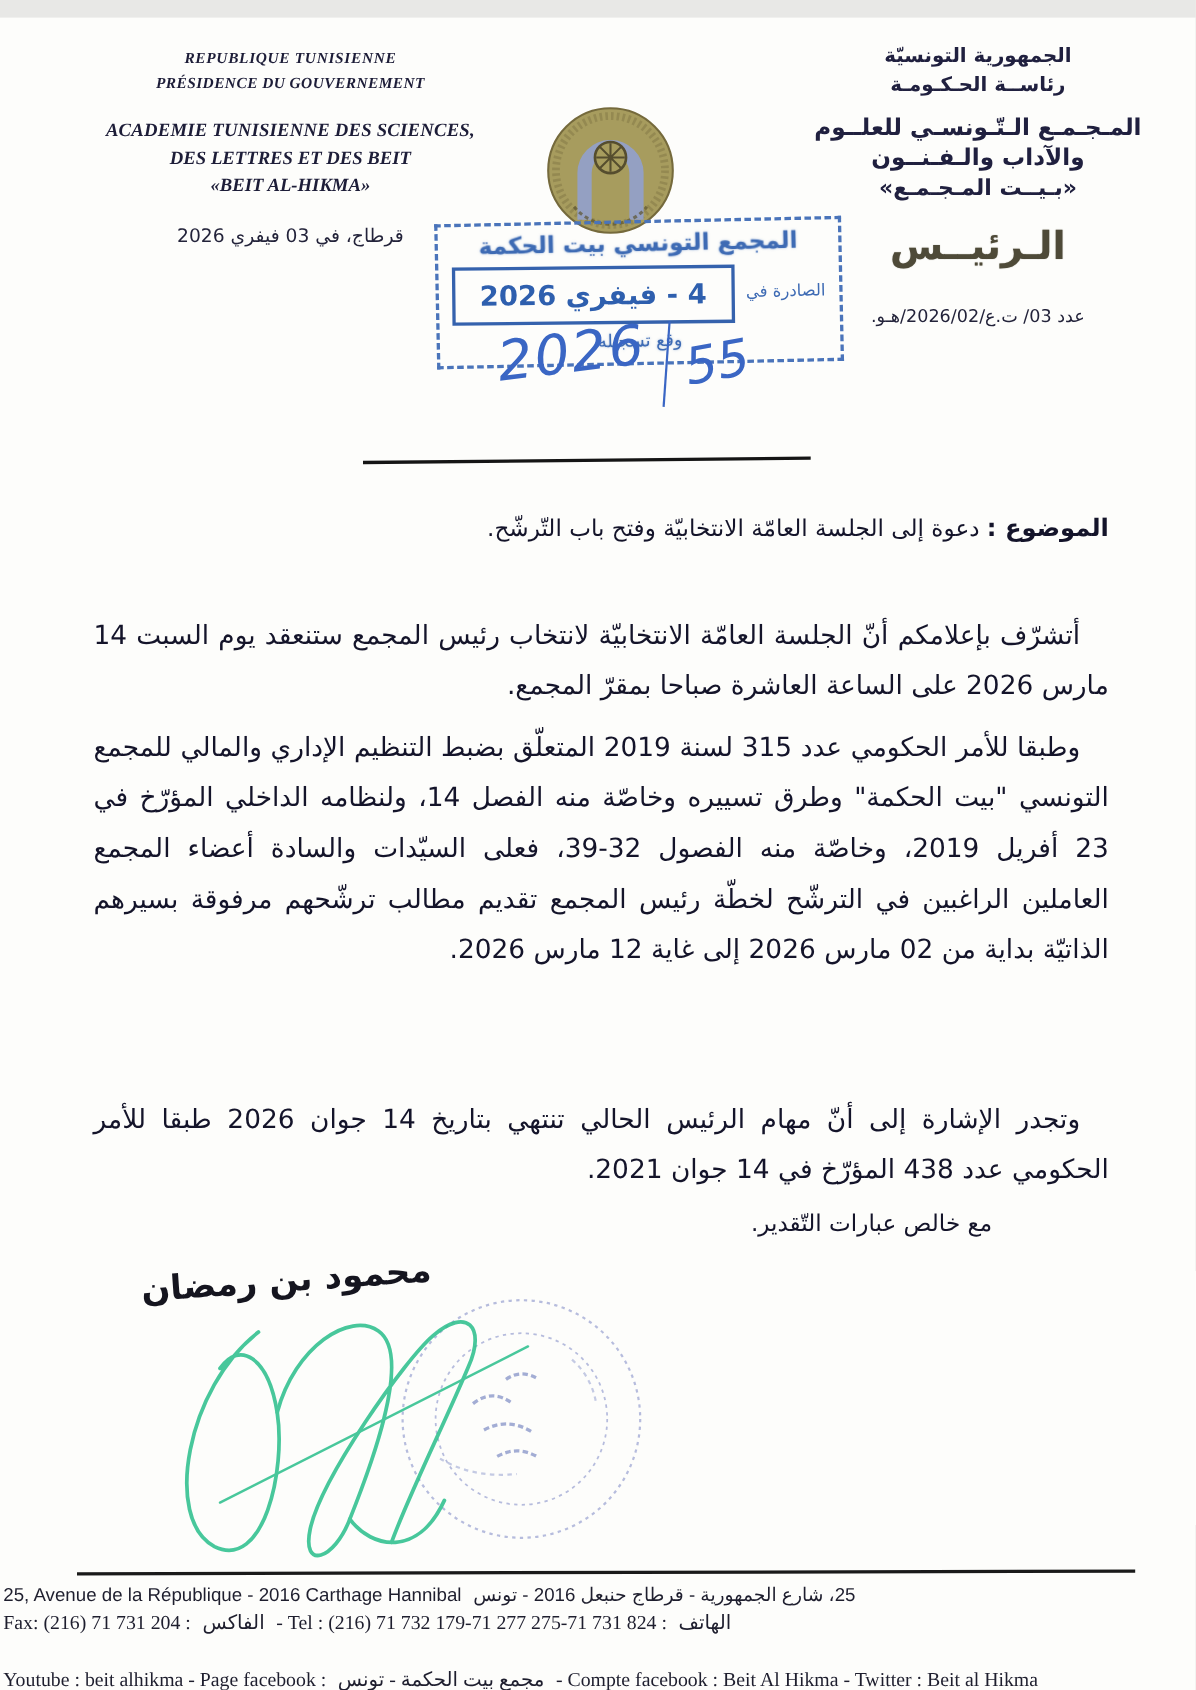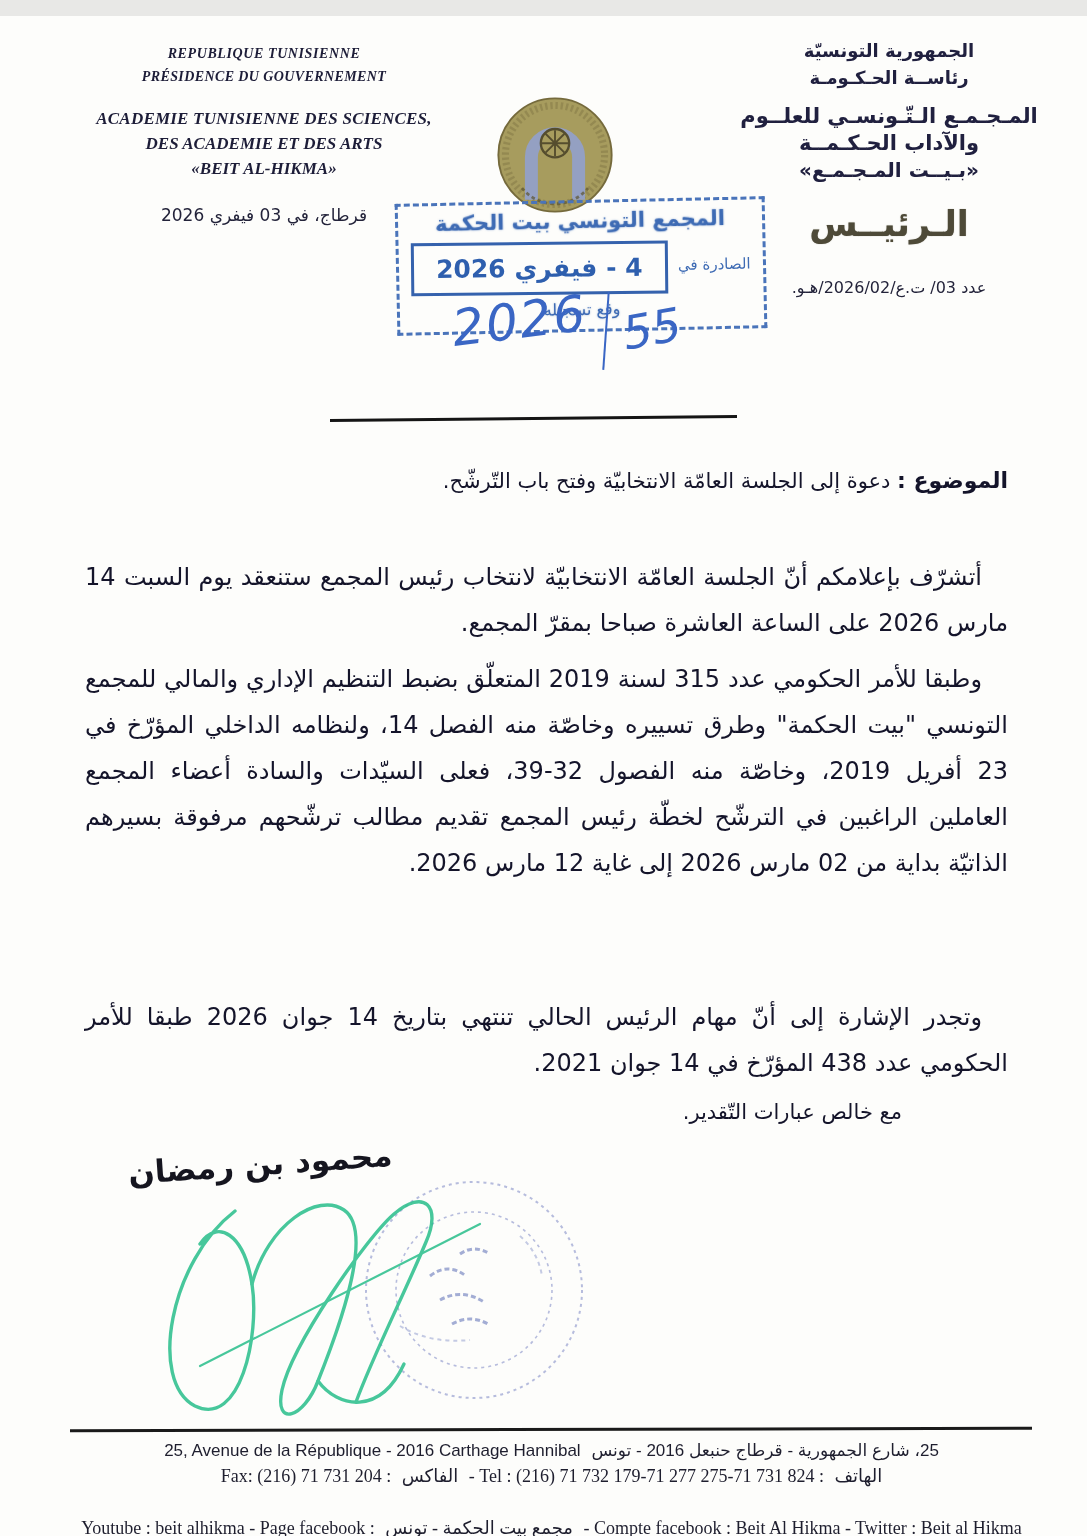--- a/index.html
+++ b/index.html
@@ -62,48 +62,48 @@
   .p4{top:978px;}
   .closing{position:absolute;right:185px;top:1084px;direction:rtl;font-size:21px;color:#14142a;}
   
   .sig-name{position:absolute;left:128px;top:1130px;font-size:31px;font-weight:bold;color:#15151f;
             direction:rtl;transform:rotate(-4deg);}
   .seal{position:absolute;left:360px;top:1160px;width:228px;height:228px;}
   .sigsvg{position:absolute;left:140px;top:1150px;}
   
   .frule{position:absolute;left:70px;top:1412px;width:962px;height:3px;background:#1a1a1a;
          transform:rotate(-.15deg);}
-  .fline{position:absolute;left:16px;right:0;text-align:center;color:#1e1e2e;}
+  .fline{position:absolute;left:0;right:0;text-align:left;color:#1e1e2e;}
   .f1{top:1424px;font-size:17px;font-family:"Liberation Sans","DejaVu Sans",sans-serif;}
   .f2{top:1449px;font-size:18px;font-family:"Liberation Serif","DejaVu Sans",serif;}
   .f3{top:1475px;font-size:18px;font-family:"Liberation Serif","DejaVu Sans",serif;}
   .f4{top:1501px;font-size:18px;font-family:"Liberation Serif","DejaVu Sans",serif;}
   .f5{top:1527px;font-size:17px;font-family:"Liberation Serif","DejaVu Sans",serif;color:#333;}
   .rtl{direction:rtl;unicode-bidi:isolate;}
   .seg{margin:0 3px;}
 </style>
 </head>
 <body>
 
 <div id="page">
 
   <div class="hl">
     <div class="s1">REPUBLIQUE  TUNISIENNE</div>
     <div class="s2">PRÉSIDENCE DU GOUVERNEMENT</div>
     <div class="o1">ACADEMIE TUNISIENNE DES SCIENCES,</div>
-    <div class="o2">DES ACADEMIE ET DES ARTS</div>
+    <div class="o2">DES LETTRES ET DES BEIT</div>
     <div class="o3">«BEIT  AL-HIKMA»</div>
     <div class="date">قرطاج، في 03 فيفري 2026</div>
   </div>
 
   <div class="hr">
     <div class="s1">الجمهورية التونسيّة</div>
     <div class="s2">رئاســة الحـكـومـة</div>
     <div class="o1">المـجـمـع الـتّـونسـي للعلــوم</div>
-    <div class="o2">والآداب الحـكـمــة</div>
+    <div class="o2">والآداب والـفـنــون</div>
     <div class="o3">«بـيــت المـجـمـع»</div>
     <div class="role">الـرئيــس</div>
     <div class="ref">عدد 03/ ت.ع/2026/02/هـو.</div>
   </div>
 
   <div class="logo">
     <svg width="118" height="120" viewBox="0 0 100 100" aria-hidden="true">
       <circle cx="50" cy="50" r="48" fill="#a79c5e" stroke="#756a3c" stroke-width="1.6"></circle>
       <circle cx="50" cy="50" r="42" fill="none" stroke="#857a47" stroke-width="6" stroke-dasharray="2 2.4" opacity=".55"></circle>
       <path d="M30 88 V52 A20 20 0 1 1 70 52 V88" fill="none" stroke="#94a0c2" stroke-width="11"></path>

